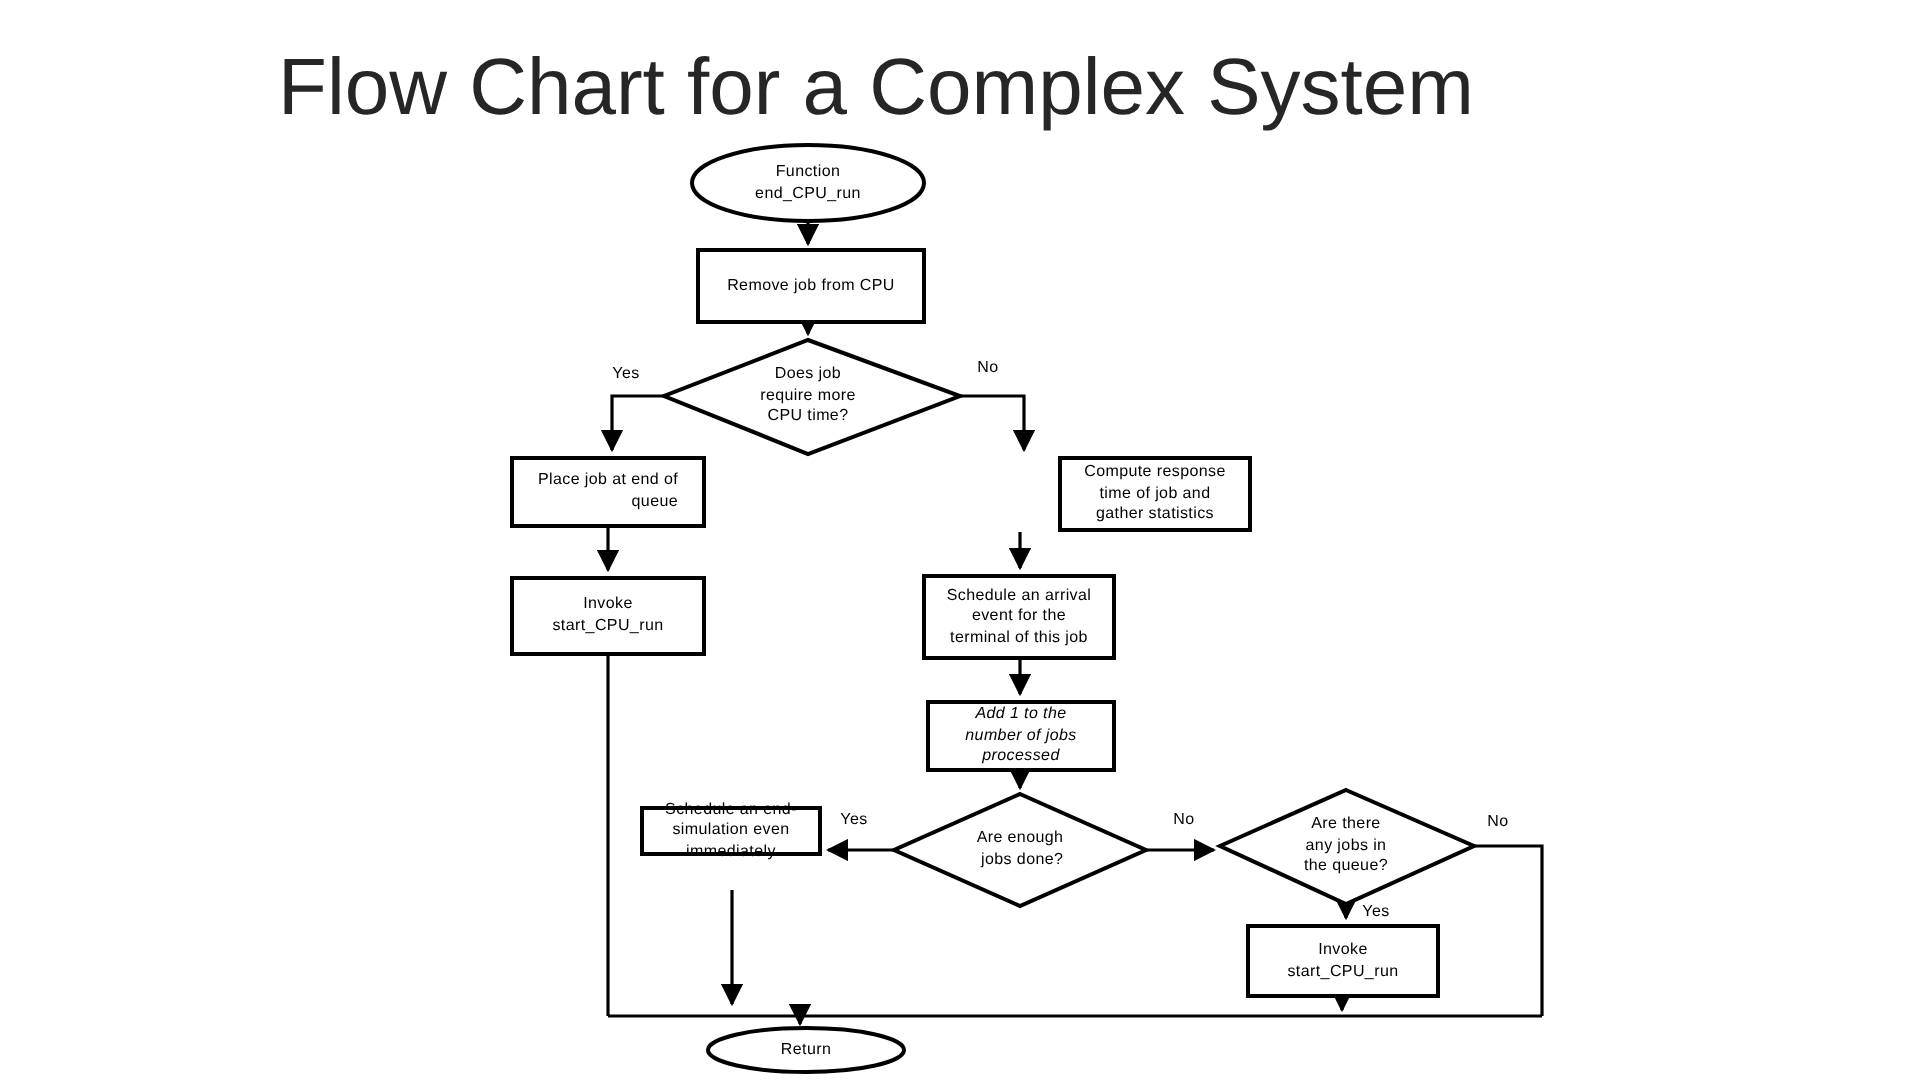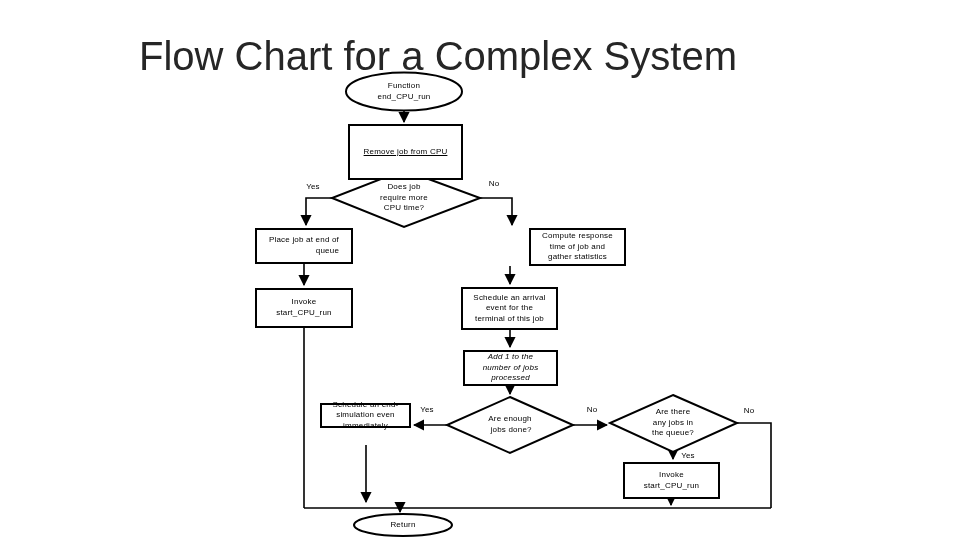--- a/index.html
+++ b/index.html
@@ -13,21 +13,21 @@
     background:#e9e9e9;
   }
   .slide{
     position:relative;
     width:960px;height:540px;
     background:var(--background);
     overflow:hidden;
   }
   .title{
     position:absolute;
-    left:0;top:34px;width:876px;
+    left:0;top:22px;width:876px;
     text-align:center;
     font-size:40px;
     font-weight:400;
     letter-spacing:0px;
     color:var(--titleColor);
     margin:0;
     line-height:1.1;
   }
   svg.layer{
     position:absolute;left:0;top:0;width:960px;height:540px;
@@ -92,21 +92,21 @@
       <path class="edge" d="M400,506 V512" marker-end="url(#arrow)"></path>
     </g>
 
     <ellipse class="shape" cx="404" cy="91.5" rx="58" ry="19"></ellipse>
     <polygon class="shape" points="404,170 480,198 404,227 332,198"></polygon>
     <polygon class="shape" points="510,397 573,425 510,453 447,425"></polygon>
     <polygon class="shape" points="673,395 737,423 673,452 610,423"></polygon>
     <ellipse class="shape" cx="403" cy="525" rx="49" ry="11"></ellipse>
   </svg>
 
-  <div class="node rectnode" style="left:348px;top:124px;width:115px;height:56px;text-decoration:underline;">Remove job from CPU</div>
+  <div class="node rectnode" style="left:348px;top:124px;width:115px;height:38px;">Remove job from CPU</div>
   <div class="node rectnode" style="left:255px;top:228px;width:98px;height:36px;text-align:right;">Place job at end of
 queue</div>
   <div class="node rectnode" style="left:255px;top:288px;width:98px;height:40px;">Invoke
 start_CPU_run</div>
   <div class="node rectnode" style="left:486px;top:228px;width:97px;height:38px;margin-left:43px;">Compute response
 time of job and
 gather statistics</div>
   <div class="node rectnode" style="left:461px;top:287px;width:97px;height:43px;">Schedule an arrival
 event for the
 terminal of this job</div>

